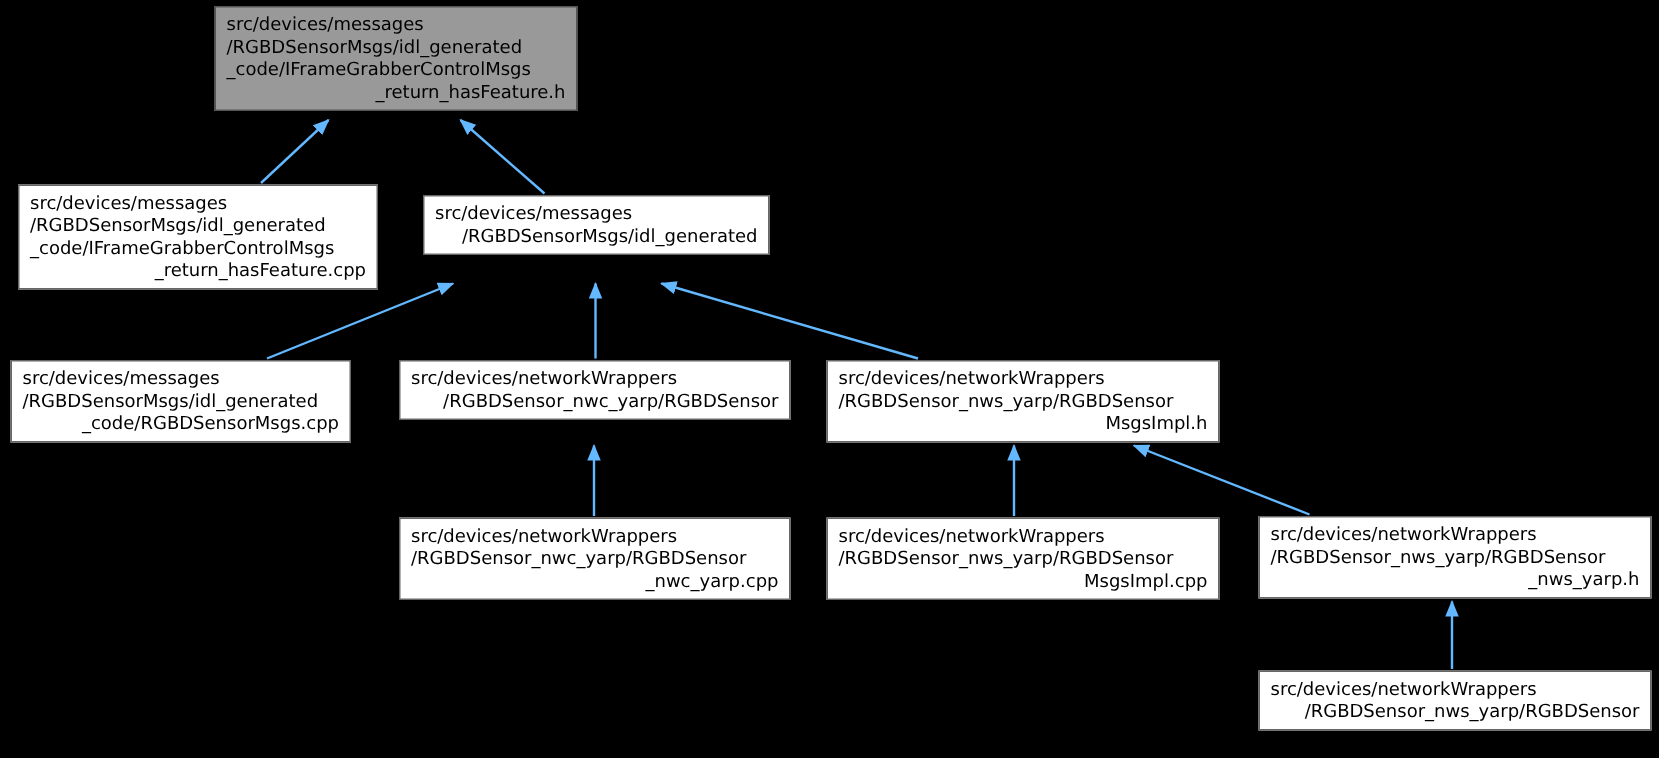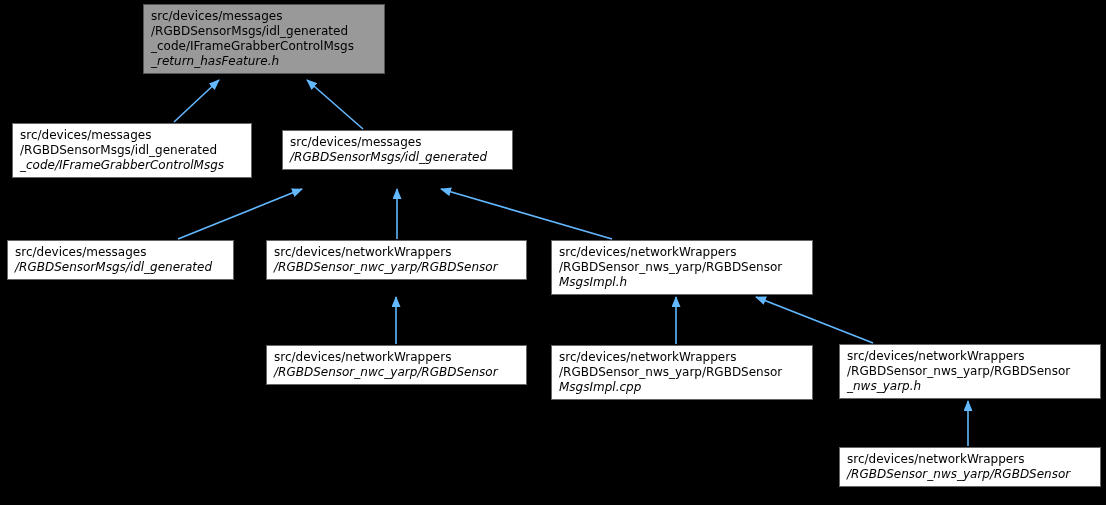--- a/index.html
+++ b/index.html
@@ -41,21 +41,21 @@
     line-height: 15px;
     padding: 4px 7px;
     white-space: nowrap;
     cursor: pointer;
   }
   .node.highlight {
     background: var(--highlight-fill);
     border-color: var(--highlight-border);
   }
   .node .ln { text-align: left; }
-  .node .ln:last-child { text-align: left; font-style: italic; }
+  .node .ln:last-child { text-align: right; }
 </style>
 </head>
 <body>
 
 <div id="canvas">
 
   <svg id="edge-layer" viewBox="0 0 1106 505" xmlns="http://www.w3.org/2000/svg">
     <defs>
       <marker id="arrow" markerWidth="12" markerHeight="10" refX="10" refY="4.5" orient="auto" markerUnits="userSpaceOnUse">
         <path class="arrowhead" d="M0,0 L11,4.5 L0,9 z"></path>
@@ -76,46 +76,49 @@
     <div class="ln">src/devices/messages</div>
     <div class="ln">/RGBDSensorMsgs/idl_generated</div>
     <div class="ln">_code/IFrameGrabberControlMsgs</div>
     <div class="ln">_return_hasFeature.h</div>
   </div>
 
   <div class="node" style="left:12px; top:123px; width:240px;">
     <div class="ln">src/devices/messages</div>
     <div class="ln">/RGBDSensorMsgs/idl_generated</div>
     <div class="ln">_code/IFrameGrabberControlMsgs</div>
+    <div class="ln">_return_hasFeature.cpp</div>
   </div>
 
   <div class="node" style="left:282px; top:130px; width:231px;">
     <div class="ln">src/devices/messages</div>
     <div class="ln">/RGBDSensorMsgs/idl_generated</div>
   </div>
 
   <div class="node" style="left:7px; top:240px; width:227px;">
     <div class="ln">src/devices/messages</div>
     <div class="ln">/RGBDSensorMsgs/idl_generated</div>
+    <div class="ln">_code/RGBDSensorMsgs.cpp</div>
   </div>
 
   <div class="node" style="left:266px; top:240px; width:261px;">
     <div class="ln">src/devices/networkWrappers</div>
     <div class="ln">/RGBDSensor_nwc_yarp/RGBDSensor</div>
   </div>
 
   <div class="node" style="left:551px; top:240px; width:262px;">
     <div class="ln">src/devices/networkWrappers</div>
     <div class="ln">/RGBDSensor_nws_yarp/RGBDSensor</div>
     <div class="ln">MsgsImpl.h</div>
   </div>
 
   <div class="node" style="left:266px; top:345px; width:261px;">
     <div class="ln">src/devices/networkWrappers</div>
     <div class="ln">/RGBDSensor_nwc_yarp/RGBDSensor</div>
+    <div class="ln">_nwc_yarp.cpp</div>
   </div>
 
   <div class="node" style="left:551px; top:345px; width:262px;">
     <div class="ln">src/devices/networkWrappers</div>
     <div class="ln">/RGBDSensor_nws_yarp/RGBDSensor</div>
     <div class="ln">MsgsImpl.cpp</div>
   </div>
 
   <div class="node" style="left:839px; top:344px; width:262px;">
     <div class="ln">src/devices/networkWrappers</div>

